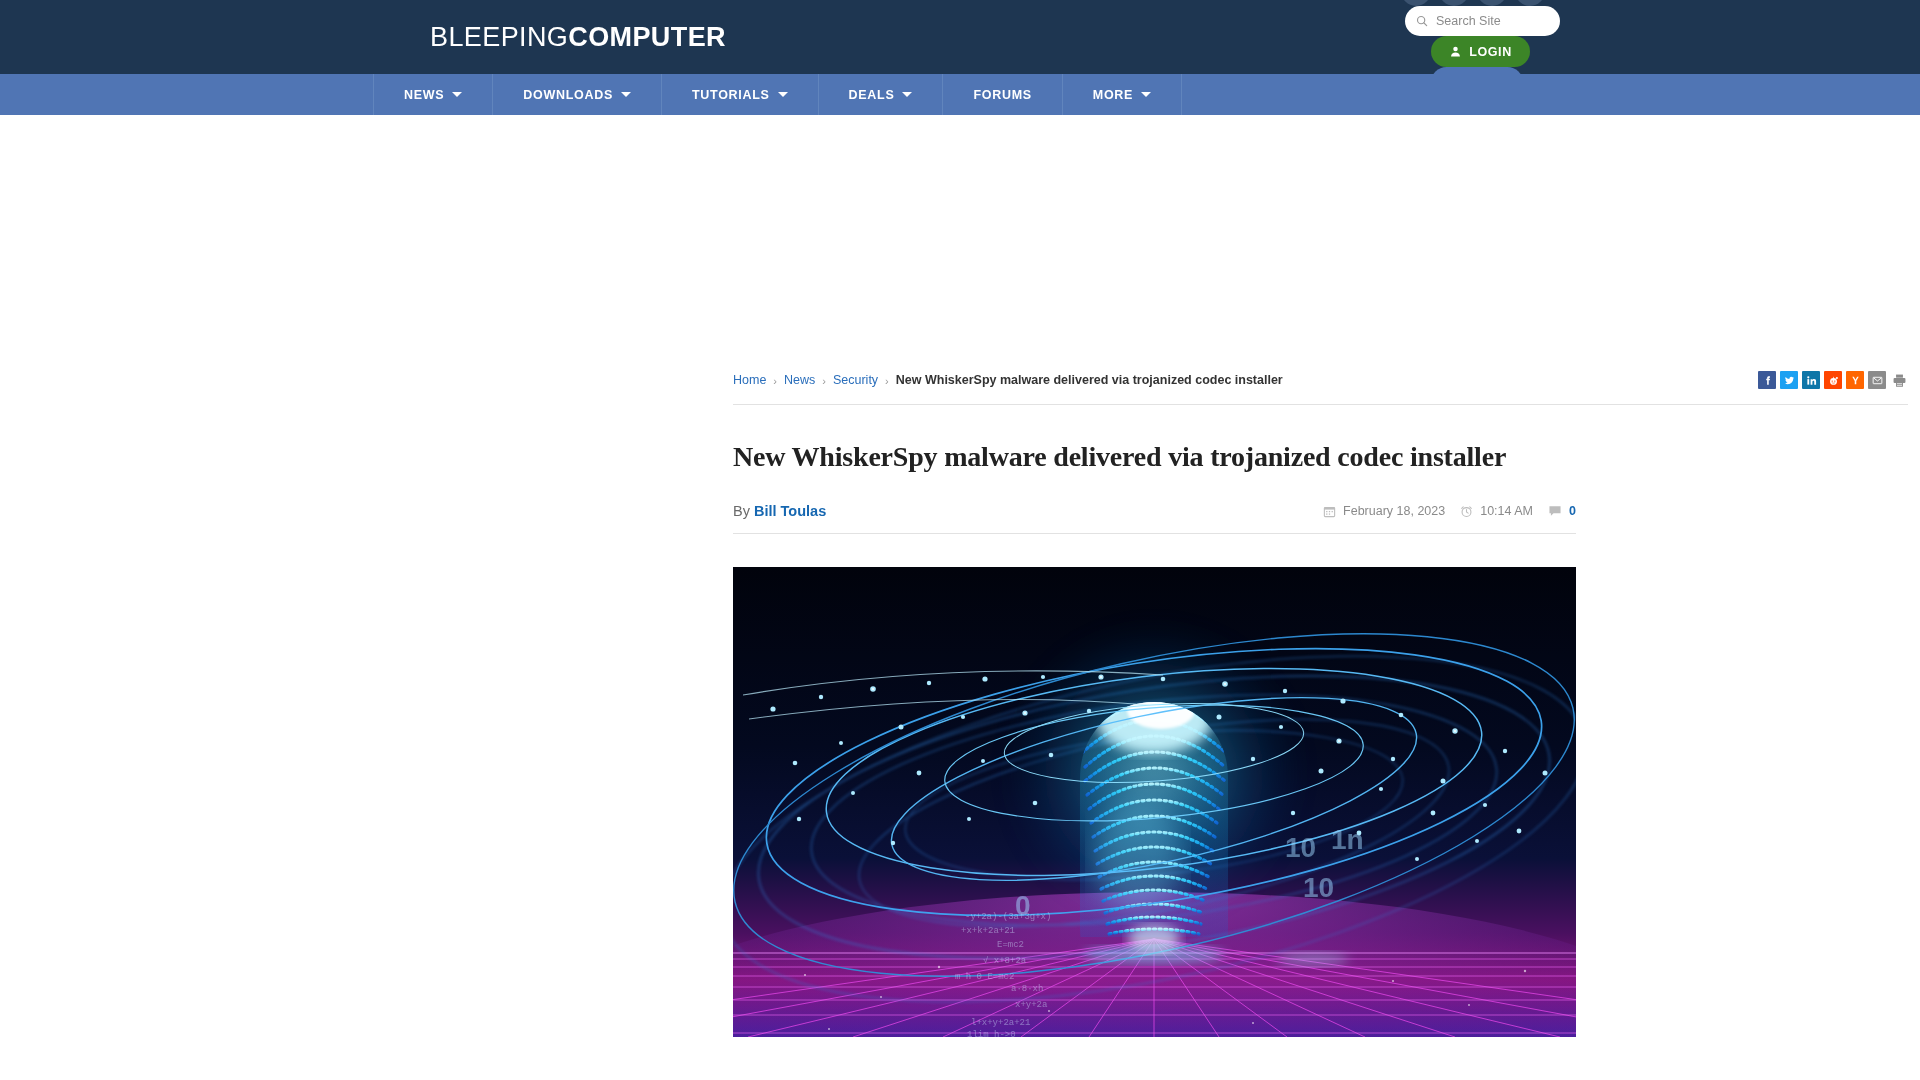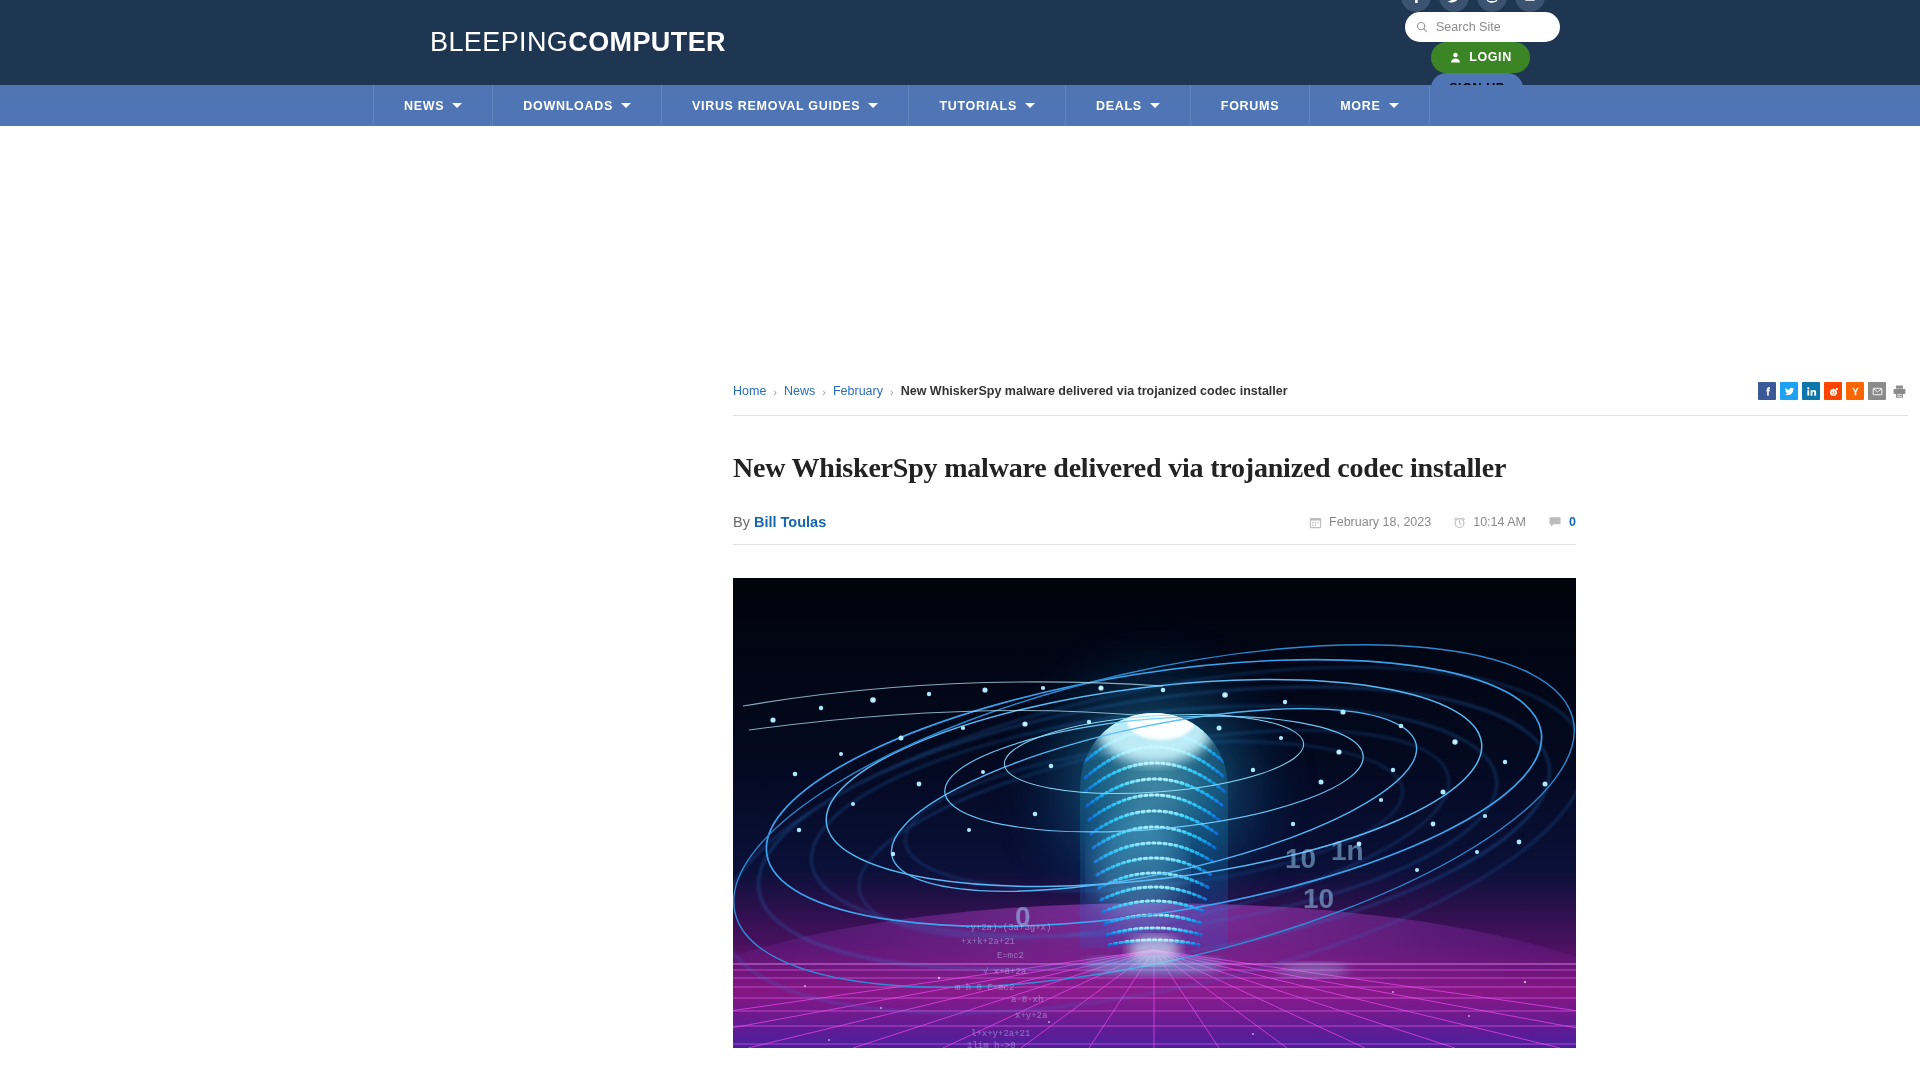--- a/index.html
+++ b/index.html
@@ -5,21 +5,21 @@
   * { box-sizing: border-box; margin: 0; padding: 0; }
   html, body {
     width: 1920px; height: 1080px;
     background: #ffffff;
     font-family: "Liberation Sans", sans-serif;
     overflow: hidden;
   }
 
   
   .header {
-    height: 85px;
+    height: 74px;
     background: #1e3651;
     display: flex;
     align-items: center;
     position: relative;
   }
   .header-inner {
     width: 1200px;
     margin: 0 auto;
     display: flex;
     align-items: center;
@@ -177,21 +177,21 @@
 
   .byline-row {
     display: flex; align-items: center;
     margin-top: 30px;
     width: 843px;
     padding-bottom: 14px;
     border-bottom: 1px solid #e2e2e2;
   }
   .byline { font-size: 14.5px; color: #6a6a6a; }
   .byline .author { color: #1667b1; font-weight: 700; text-align: right; }
-  .meta-row { display: flex; align-items: flex-end; margin-left: auto; gap: 22px; }
+  .meta-row { display: flex; align-items: flex-end; margin-left: auto; gap: 15px; }
   .meta-item { display: flex; align-items: center; gap: 7px; font-size: 12.5px; color: #8a8a8a; }
   .meta-item .count { color: #1667b1; font-weight: 700; }
   .meta-item svg { fill: #bdbdbd; }
 
   
   .hero-wrap {
     margin-top: 33px;
     width: 843px;
     height: 470px;
     overflow: hidden;
@@ -264,24 +264,20 @@
 
   <div class="nav-item">
     <span>NEWS</span>
     <span class="caret"></span>
   </div>
   <div class="nav-item">
     <span>DOWNLOADS</span>
     <span class="caret"></span>
   </div>
   <div class="nav-item">
-    <span>VIRUS REMOVAL GUIDES</span>
-    <span class="caret"></span>
-  </div>
-  <div class="nav-item">
     <span>TUTORIALS</span>
     <span class="caret"></span>
   </div>
   <div class="nav-item">
     <span>DEALS</span>
     <span class="caret"></span>
   </div>
   <div class="nav-item">
     <span>FORUMS</span>
   </div>
@@ -296,21 +292,21 @@
 
 <div class="content">
   <div class="content-inner">
 
     <div class="crumb-row">
       <div class="breadcrumb">
         <span class="crumb-link">Home</span>
         <span class="crumb-sep">›</span>
         <span class="crumb-link">News</span>
         <span class="crumb-sep">›</span>
-        <span class="crumb-link">February</span>
+        <span class="crumb-link">Security</span>
         <span class="crumb-sep">›</span>
         <span class="crumb-current">New WhiskerSpy malware delivered via trojanized codec installer</span>
       </div>
 
       <div class="share-row">
         <div class="share-btn" style="background:#3b5998">
           <svg width="11" height="11" viewBox="0 0 24 24">
               <path d="M14.8 8.4V6.9c0-.7.2-1.1 1.3-1.1h1.4V2.6h-2.4c-2.9 0-3.9 1.4-3.9 3.8v2H9.3v3.1h1.9V21h3.5v-9.5h2.4l.3-3.1z"></path>
             </svg>
         </div>

